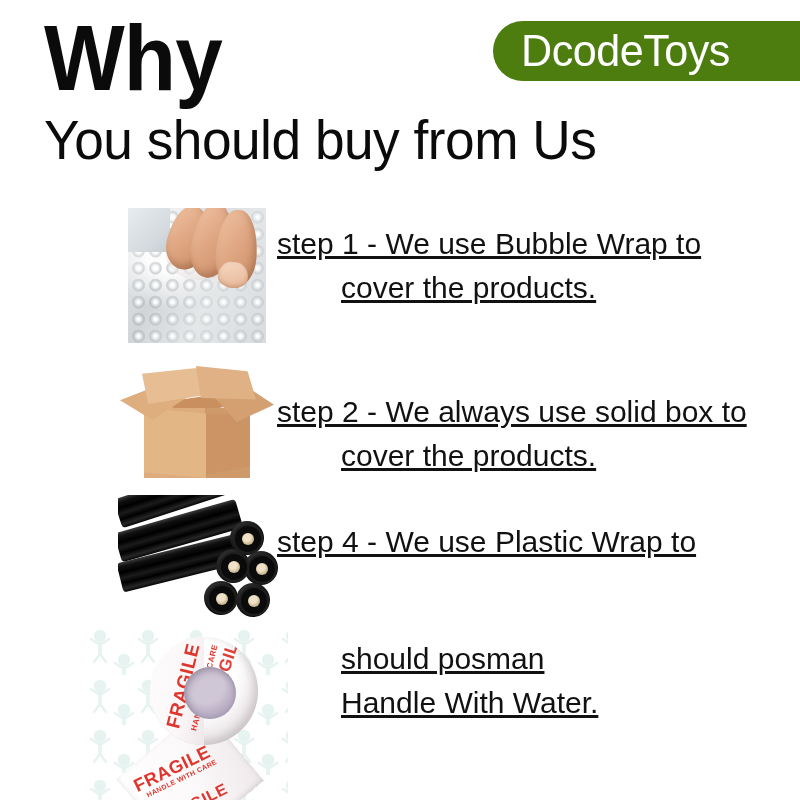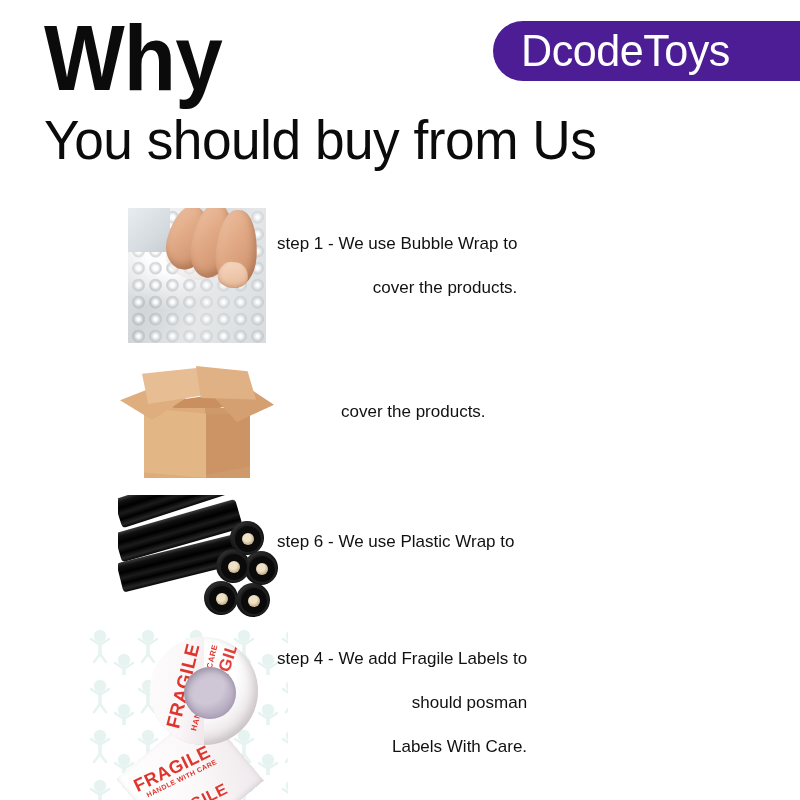--- a/index.html
+++ b/index.html
@@ -19,21 +19,21 @@
     overflow: hidden;
   }
 
   
   .brand-badge {
     position: absolute;
     left: 493px;
     top: 21px;
     width: 307px;
     height: 60px;
-    background: #4c1d95;
+    background: #4d7c0f;
     border-radius: 30px 0 0 30px;
     display: flex;
     align-items: center;
     justify-content: flex-start;
     padding-left: 28px;
     box-sizing: border-box;
   }
   .brand-text {
     color: #ffffff;
     font-family: "Liberation Sans", sans-serif;
@@ -82,30 +82,30 @@
     left: 0;
     width: 800px;
   }
   .step-thumb {
     position: absolute;
     overflow: hidden;
   }
   .step-text {
     position: absolute;
     font-family: "Liberation Sans", sans-serif;
-    font-size: 17px;
+    font-size: 30px;
     color: #111111;
     line-height: 44px;
     white-space: nowrap;
+    text-decoration: underline;
   }
   .step-text .l2,
   .step-text .l3 {
     display: block;
     padding-left: 64px;
-    text-align: right;
   }
   .step-text .l1 { display: block; }
 
   
   #thumb-bubble {
     left: 128px; top: 208px; width: 138px; height: 135px;
     background:
       radial-gradient(circle at 30% 30%, rgba(255,255,255,0.95) 0 18%, rgba(255,255,255,0.0) 46%),
       #cfd3d6;
   }
@@ -339,20 +339,21 @@
       <div class="box-inside"></div>
       <div class="box-body"></div>
       <div class="box-front"></div>
       <div class="box-side"></div>
       <div class="flap flap-bl"></div>
       <div class="flap flap-br"></div>
       <div class="flap flap-tl"></div>
       <div class="flap flap-tr"></div>
     </div>
     <div class="step-text" style="left:277px; top:390px;">
+      <span class="l1">step 2 - We always use solid box to</span>
       <span class="l2">cover the products.</span>
     </div>
   </div>
 
   <div class="step-row">
     <div class="step-thumb" id="thumb-wrap">
       <div class="roll rA"></div>
       <div class="roll rB"></div>
       <div class="roll rC"></div>
       <div class="roll-cap capA"></div>
@@ -360,21 +361,21 @@
       <div class="roll-cap capC"></div>
       <div class="roll-cap capD"></div>
       <div class="roll-cap capE"></div>
       <div class="roll-tube tubeA"></div>
       <div class="roll-tube tubeB"></div>
       <div class="roll-tube tubeC"></div>
       <div class="roll-tube tubeD"></div>
       <div class="roll-tube tubeE"></div>
     </div>
     <div class="step-text" style="left:277px; top:520px;">
-      <span class="l1">step 6 - We use Plastic Wrap to</span>
+      <span class="l1">step 4 - We use Plastic Wrap to</span>
     </div>
   </div>
 
   <div class="step-row">
     <div class="step-thumb" id="thumb-tape">
 
       <svg class="watermark" viewBox="0 0 200 175">
         <defs>
           <g id="wmfig">
             <circle cx="10" cy="7" r="6.2" fill="#cfe9e2"></circle>
@@ -402,19 +403,18 @@
         <div class="tape-band">
           <span class="tape-word tw-1">FRAGILE</span>
           <span class="tape-word tw-1s">HANDLE WITH CARE</span>
         </div>
         <span class="tape-word tw-2">FRAGILE</span>
         <div class="tape-hole"></div>
       </div>
     </div>
 
     <div class="step-text" style="left:277px; top:637px;">
-      <span class="l1">step 4 - We add Fragile Labels to</span>
       <span class="l2">should posman</span>
-      <span class="l3">Labels With Care.</span>
+      <span class="l3">Handle With Water.</span>
     </div>
   </div>
 
 </div>
 
 </body></html>

